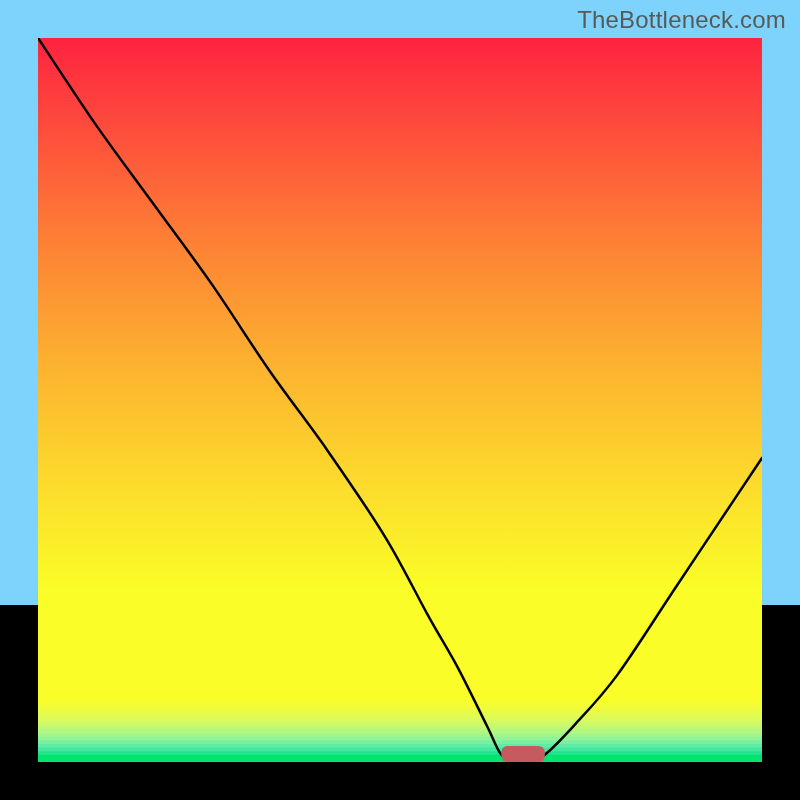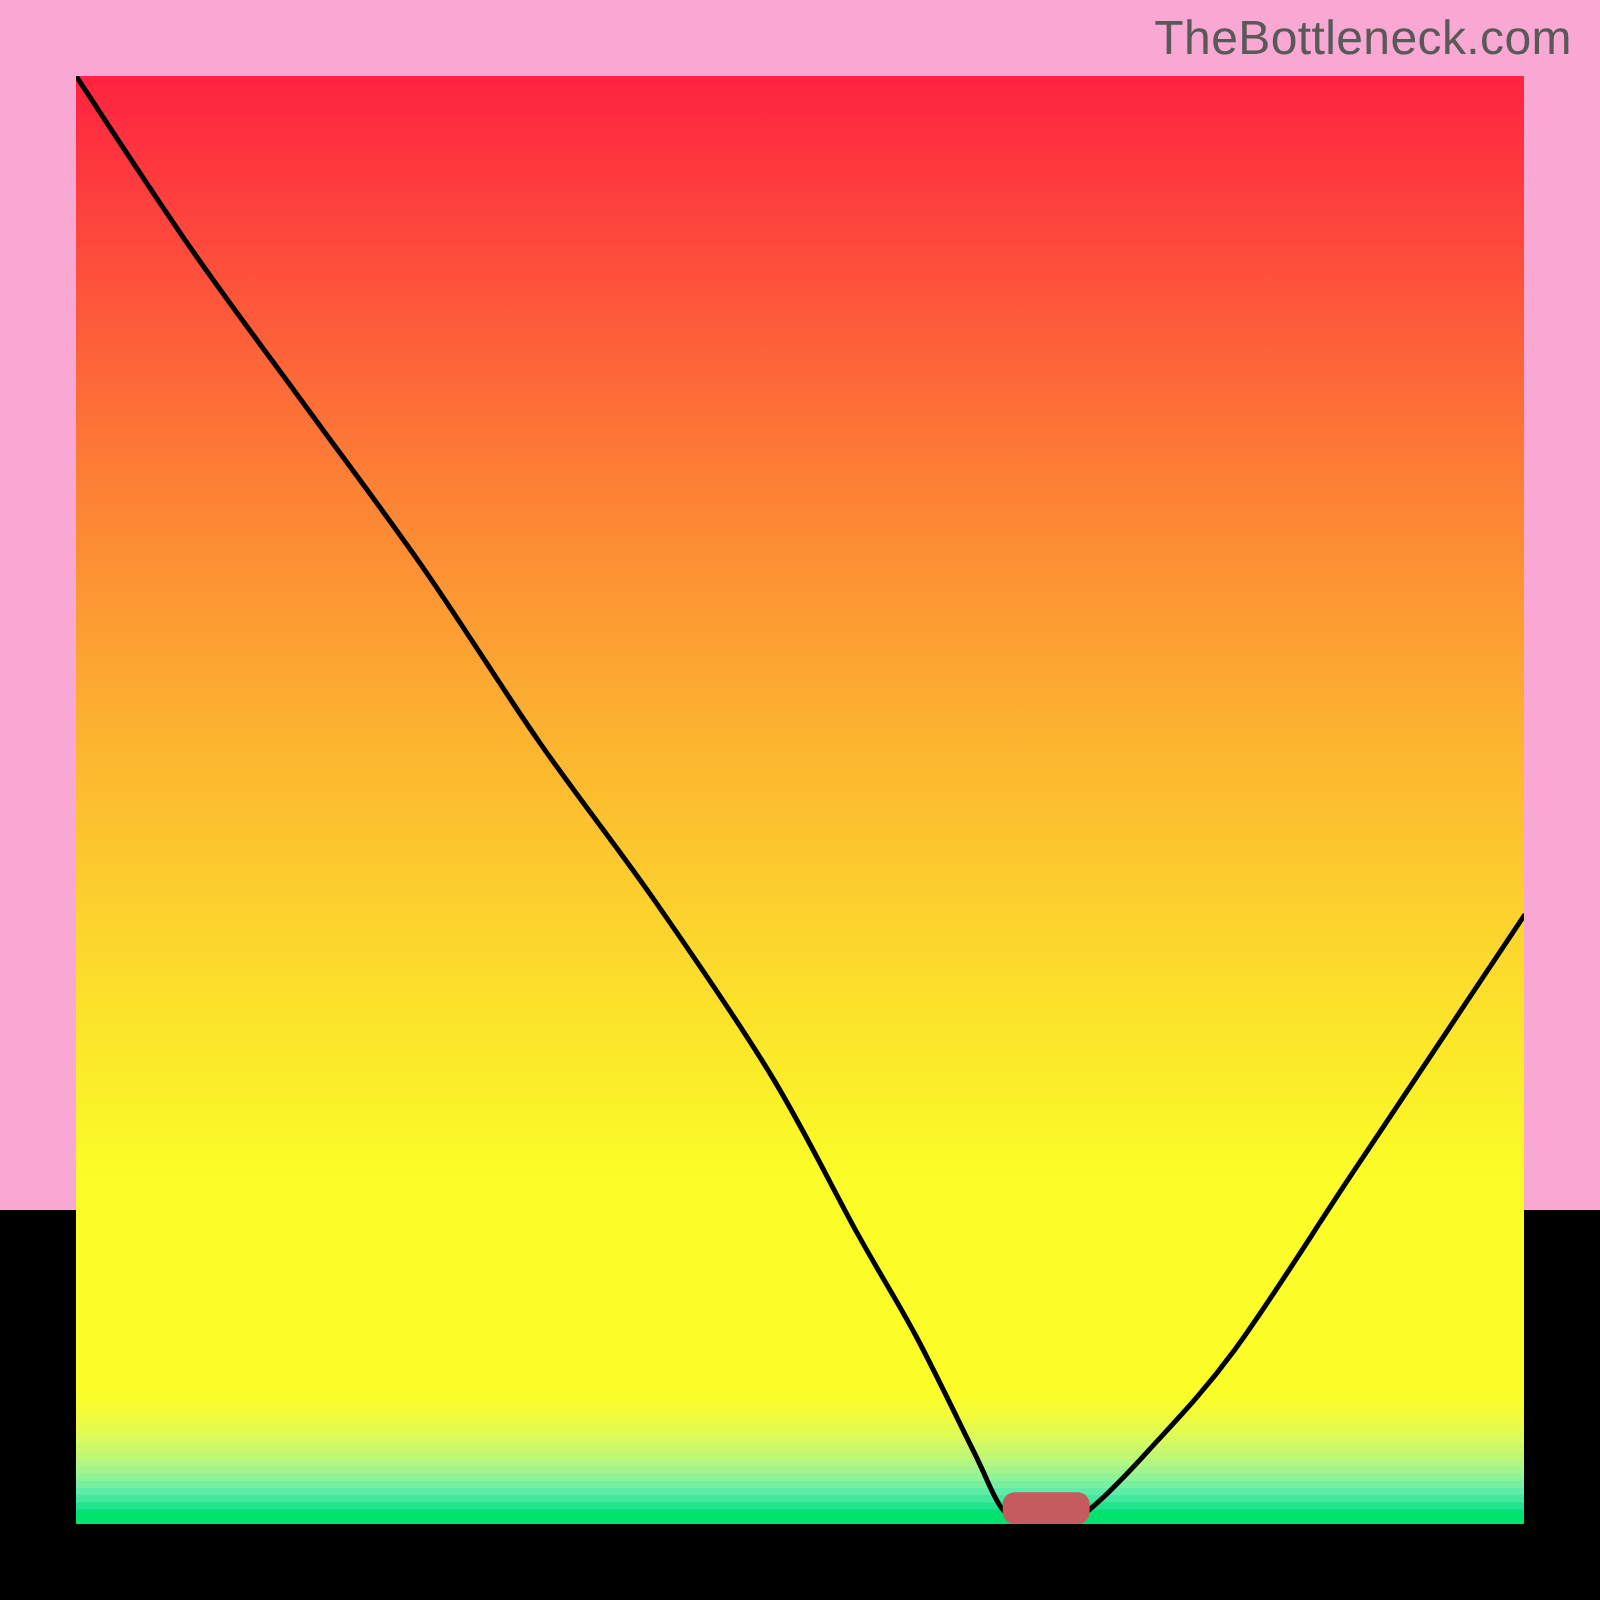--- a/index.html
+++ b/index.html
@@ -10,21 +10,21 @@
     background: #000;
     overflow: hidden;
     font-family: Arial, Helvetica, sans-serif;
   }
   .frame {
     position: absolute;
     top: 0;
     left: 0;
     width: 800px;
     height: 605px;
-    background: #f9a8d4;
+    background: #7dd3fc;
   }
   .watermark {
     position: absolute;
     top: 6px;
     right: 14px;
     color: #595959;
     font-size: 24px;
     font-weight: 500;
     letter-spacing: 0.2px;
   }

